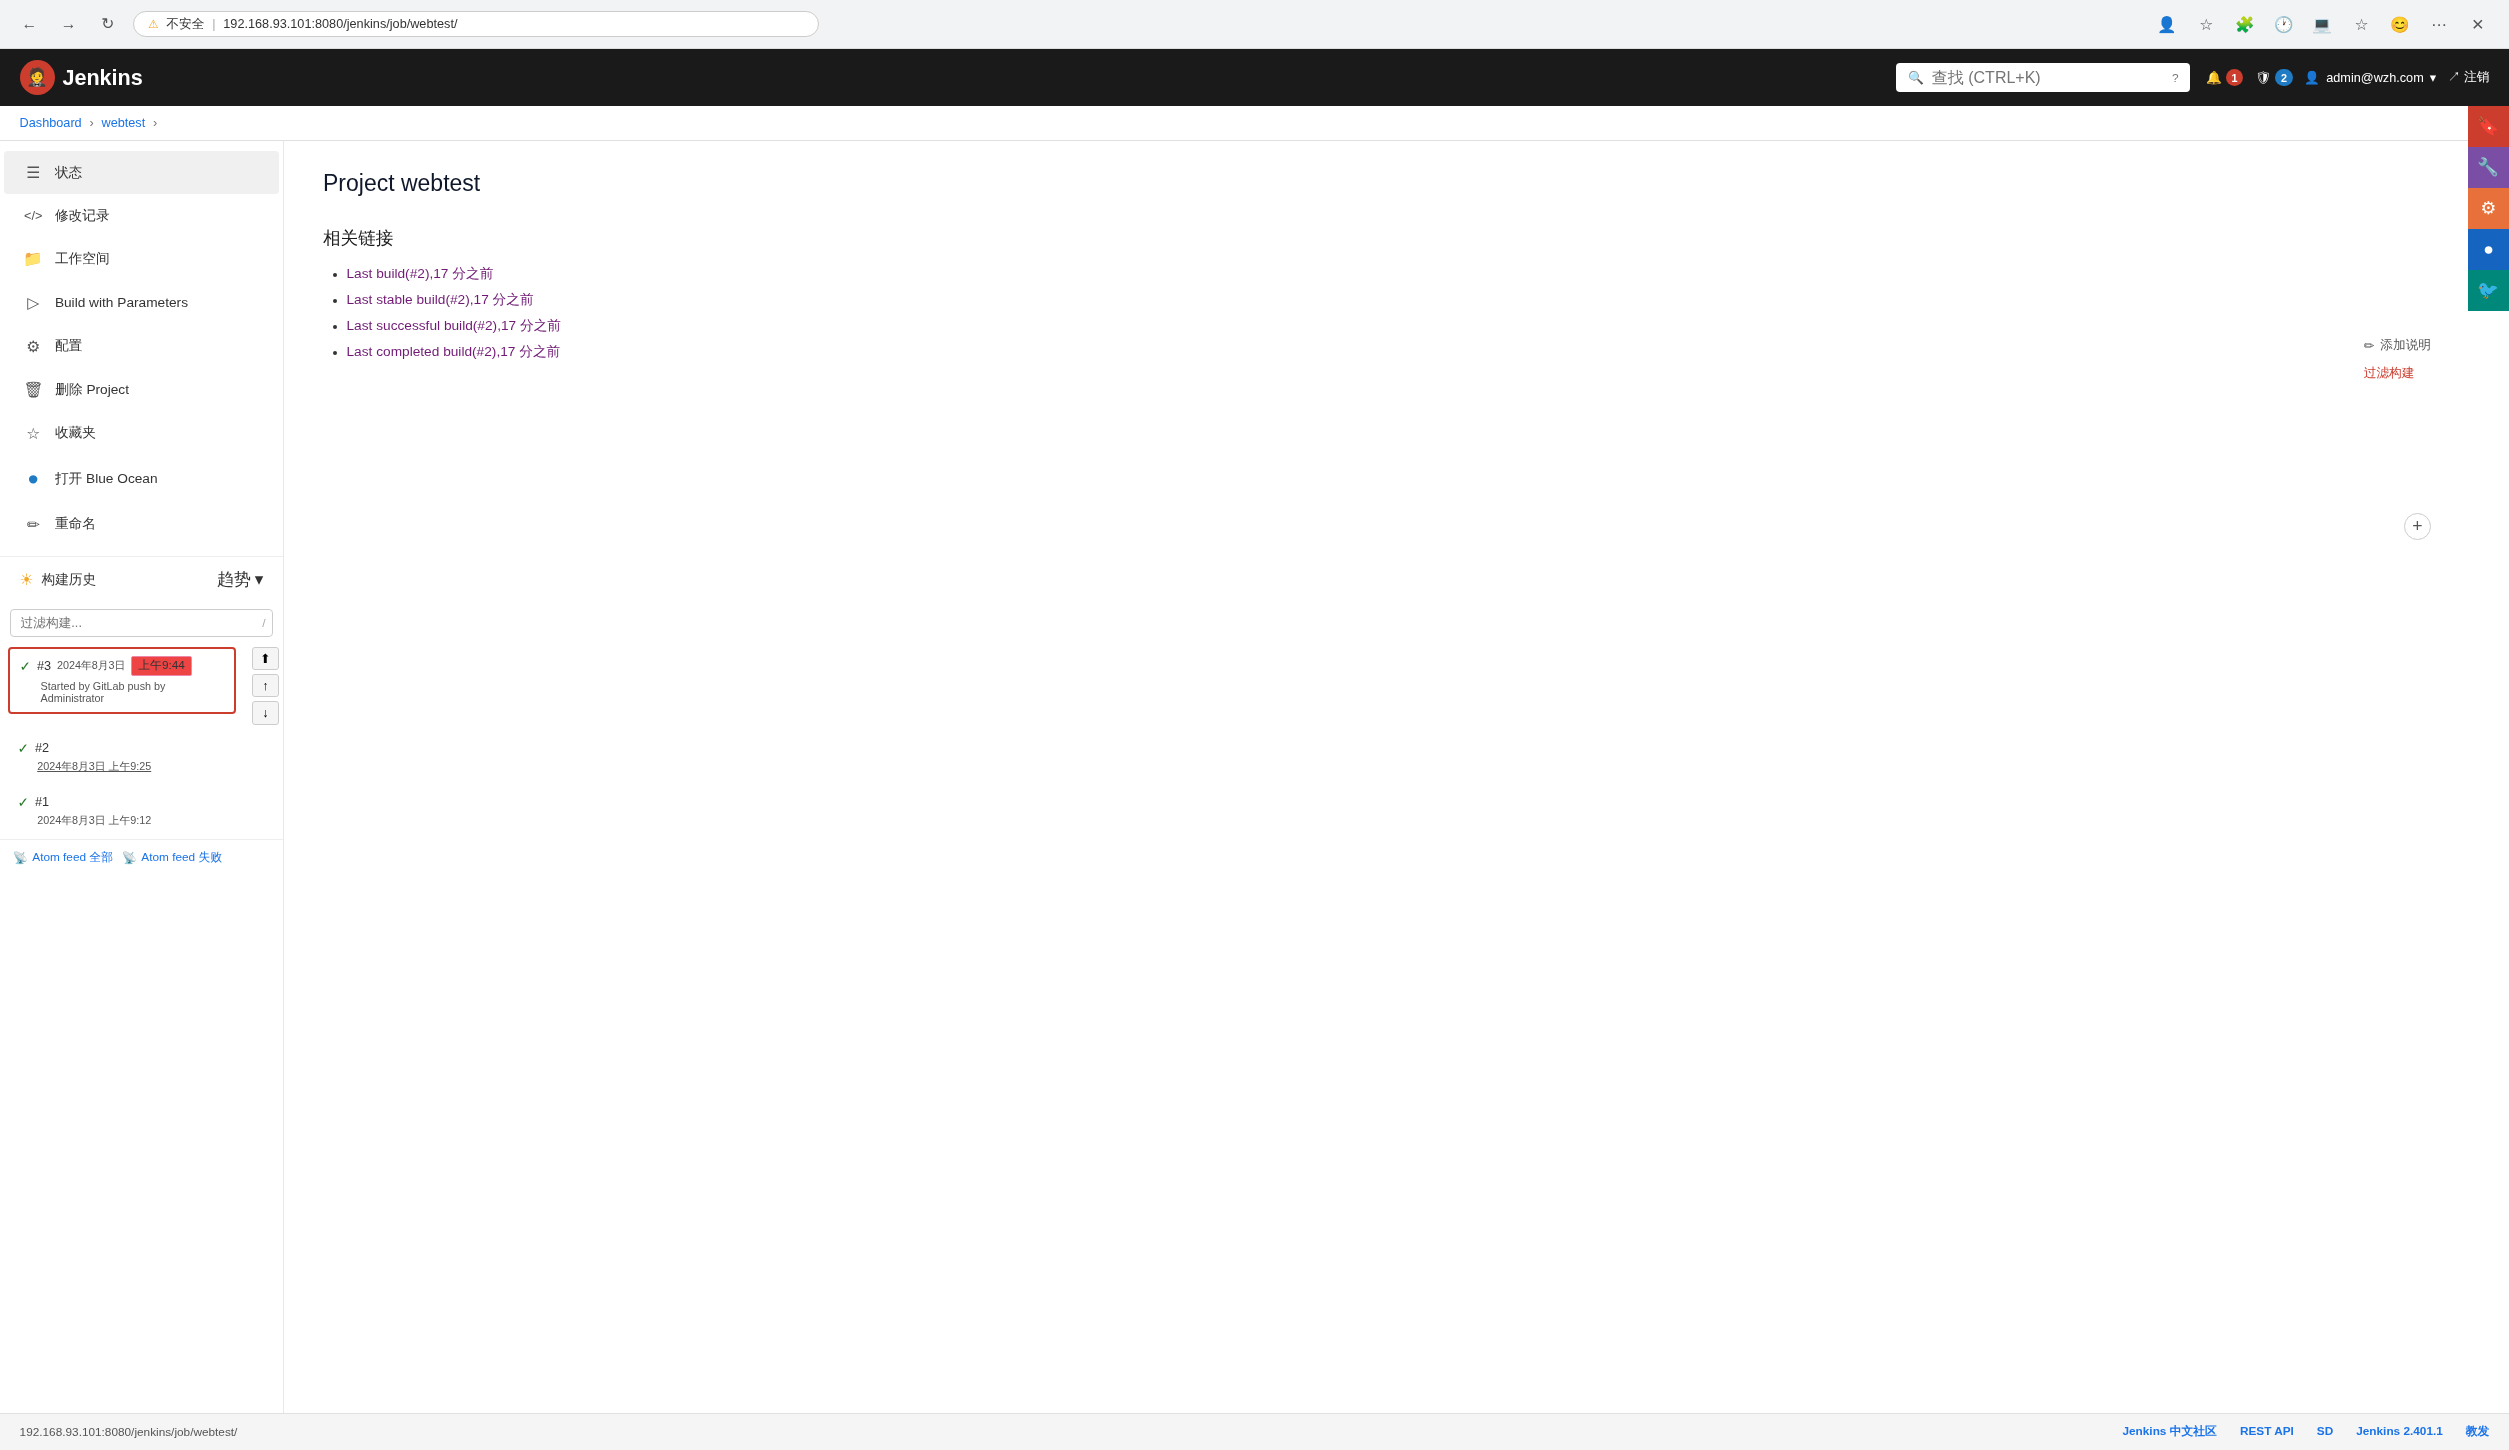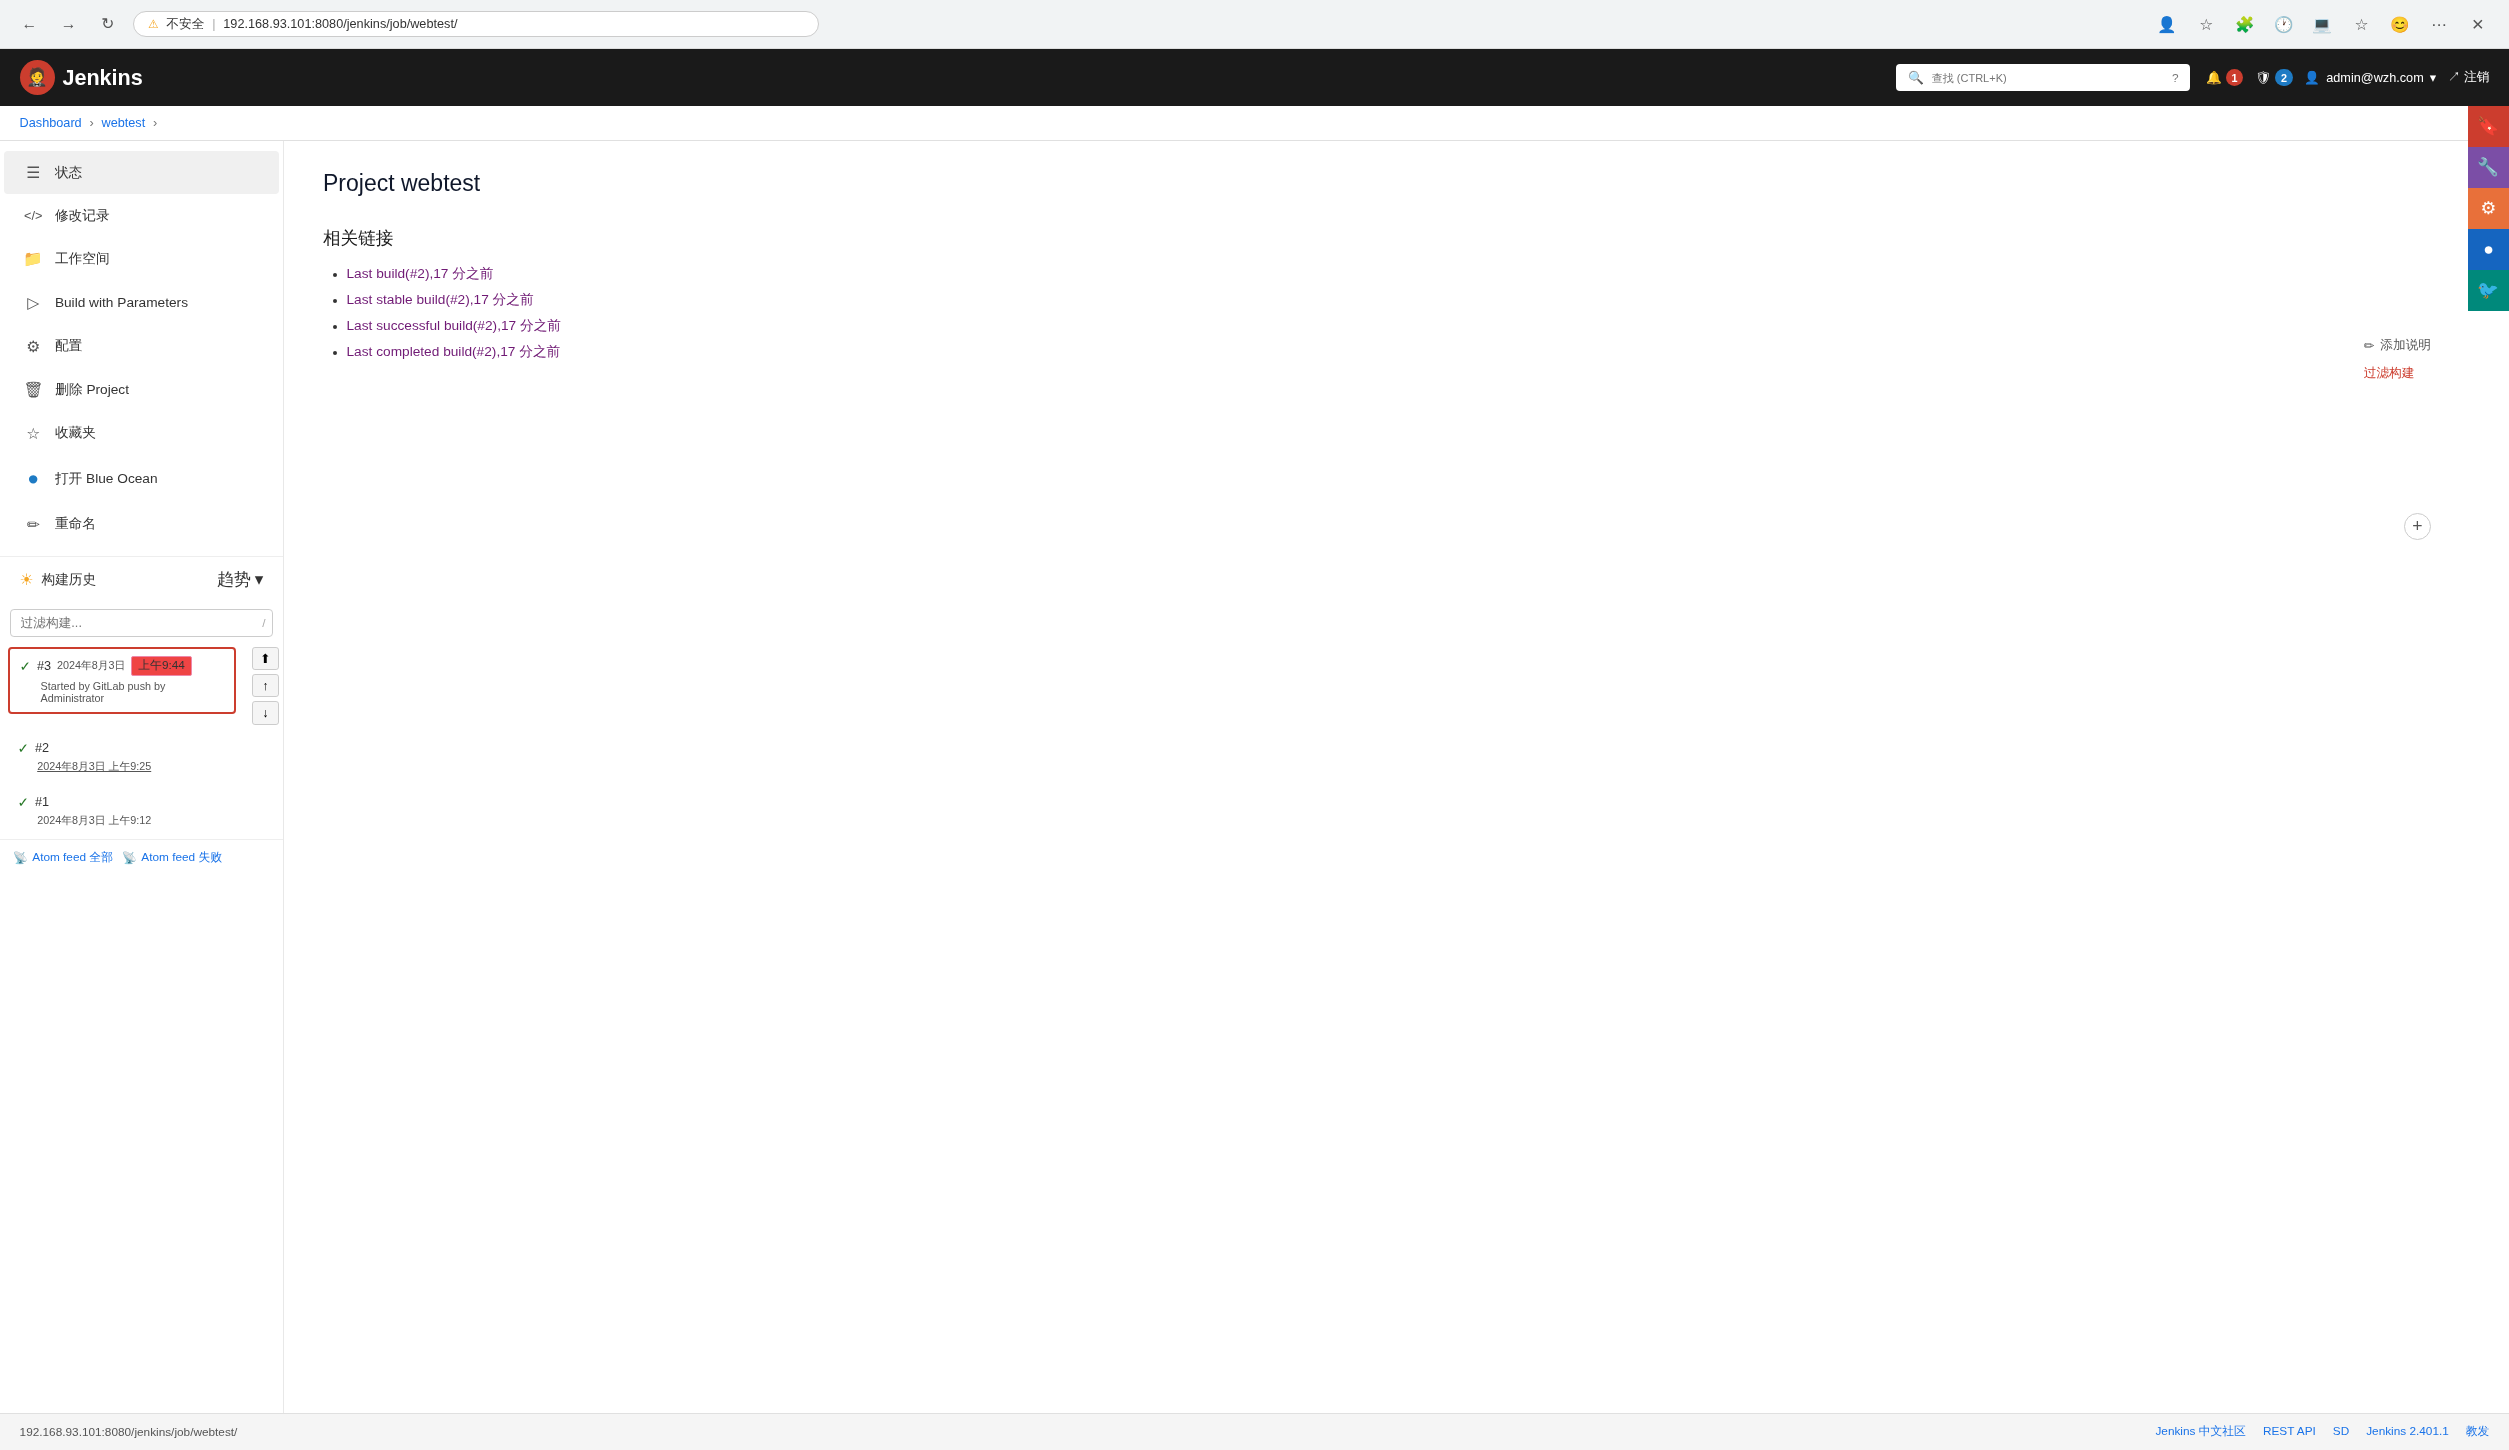--- a/index.html
+++ b/index.html
@@ -77,21 +77,21 @@
       display: flex;
       align-items: center;
       background: #fff;
       border-radius: 3.9px;
       padding: 5.9px 11.8px;
       gap: 7.8px;
       width: 294px;
     }
     .jenkins-search input {
       border: none; outline: none;
-      font-size: 11px;
+      font-size: 16px;
       width: 100%;
       background: transparent;
     }
     .search-help { color: #777; font-size: 11.8px; cursor: pointer; }
     .jenkins-header-actions {
       display: flex; align-items: center; gap: 11.8px;
       color: #fff;
     }
     .notif-badge {
       display: flex; align-items: center; gap: 3.9px;
@@ -333,21 +333,21 @@
       padding: 9.8px 19.6px;
       display: flex;
       align-items: center;
       gap: 19.6px;
       font-size: 11.8px;
       color: #555;
       position: fixed;
       bottom: 0; left: 0; right: 0;
     }
     .footer-url { color: #555; }
-    .footer-links { margin-left: auto; display: flex; gap: 17px; }
+    .footer-links { margin-left: auto; display: flex; gap: 23px; font-weight: bold; }
     .footer-link { color: #1a73e8; cursor: pointer; }
 
     
     .build-row {
       display: flex;
       align-items: flex-start;
       gap: 3.9px;
     }
     .build-item-content { flex: 1; }
 

